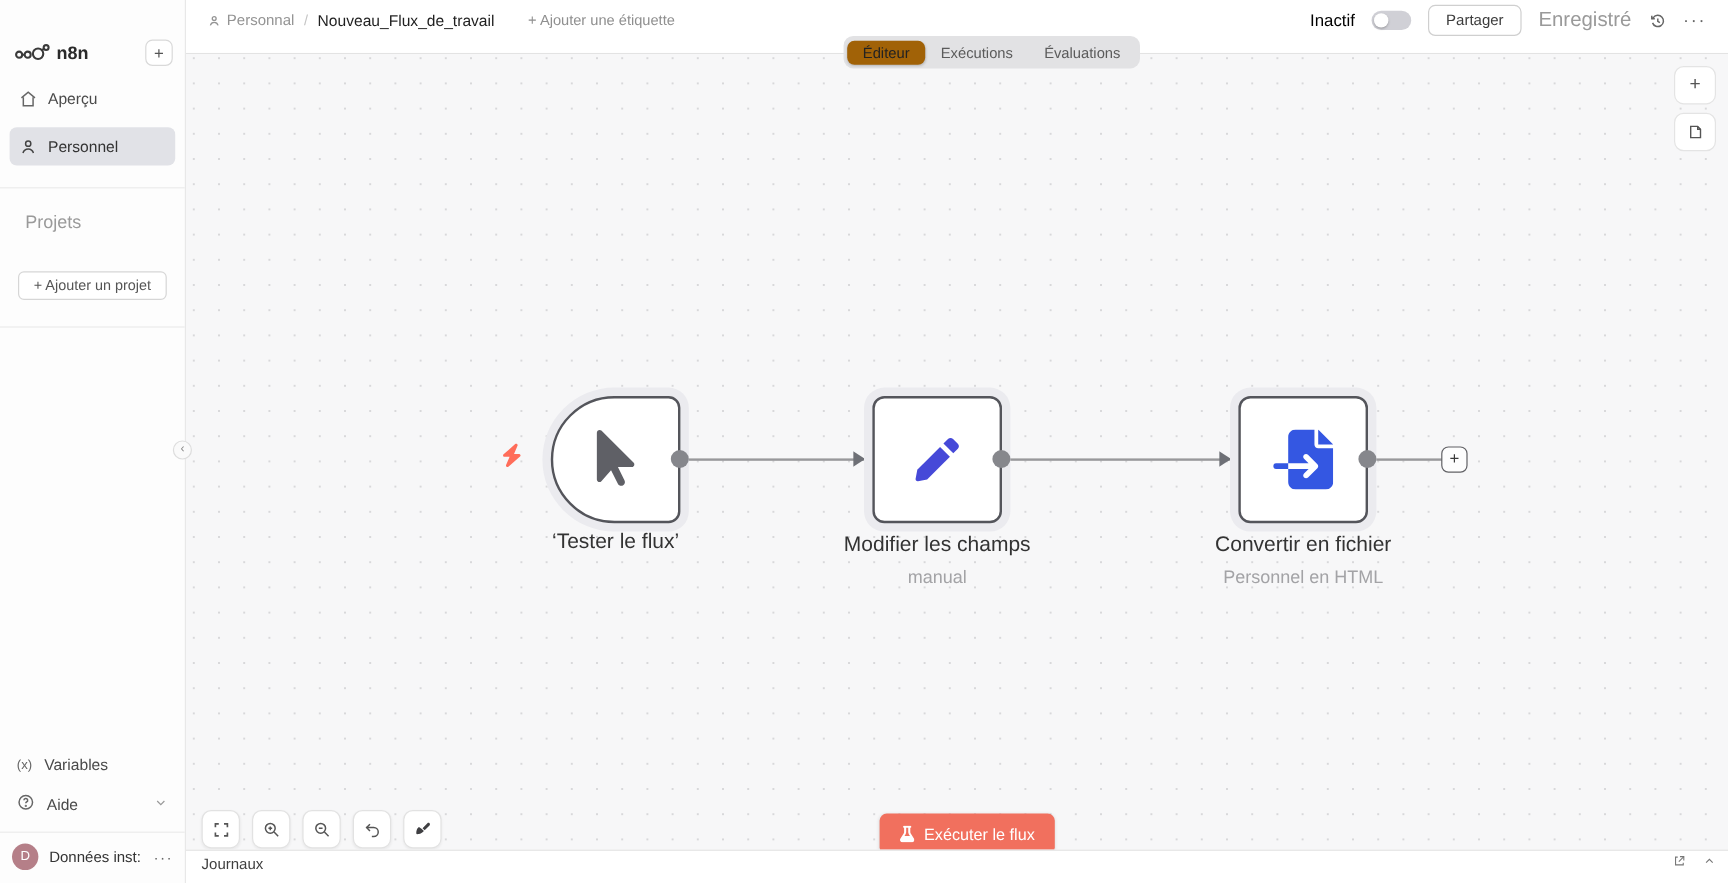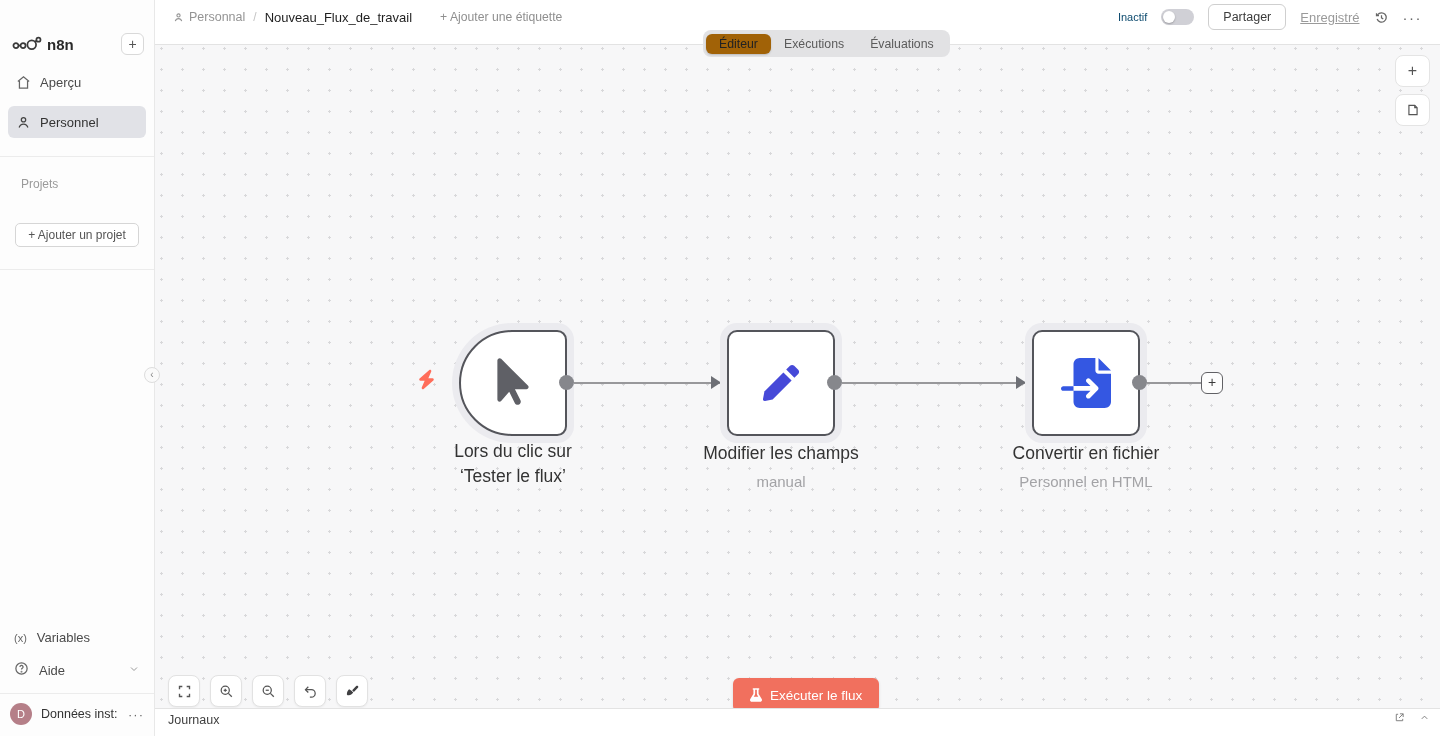--- a/index.html
+++ b/index.html
@@ -9,43 +9,43 @@
   
   .sidebar { position:absolute; left:0; top:0; width:155px; height:736px; background:#fdfdfd; border-right:1px solid #e8e8e8; z-index:3; }
   .logo-row { display:flex; align-items:center; padding:6px 10px 6px 12px; height:32px;margin-top:28px; }
   .logo-mark { display:flex; align-items:center; }
   .logo-text { font-size:15px; font-weight:bold; color:#2a2a2a; margin-left:5px; }
   .new-wf-btn { margin-left:auto; width:23px; height:22px; border:1px solid #d9d9d9; border-radius:6px; background:#fff; color:#555; font-size:14px; line-height:20px; text-align:center; cursor:pointer; }
   .side-item { display:flex; align-items:center; gap:9px; margin:4px 8px; padding:6px 7px; border-radius:6px; font-size:13px; color:#4a4a4a; cursor:pointer; }
   .side-item.active { background:#e1e2e7; color:#333; margin-top:10px; padding:8px 7px; }
   .side-item .si-icon { width:16px; height:16px; display:flex; align-items:center; justify-content:center; }
   .divider { border-top:1px solid #ececec; margin:14px 0 0 0; }
-  .projects-header { font-size:12px; color:#9a9a9a; padding:20px 0 0 21px; }
+  .projects-header { font-size:15px; color:#9a9a9a; padding:20px 0 0 21px; }
   .add-project-btn { display:block; margin:32px auto 0 auto; width:124px; height:24px; border:1px solid #d6d6d6; border-radius:5px; background:#fff; color:#555; font-size:12px; cursor:pointer; }
   .sidebar-bottom { position:absolute; left:0; bottom:0; width:100%; }
   .bottom-item { display:flex; align-items:center; gap:10px; padding:8px 14px; font-size:13px; color:#4a4a4a; cursor:pointer; }
   .bottom-item .chev { margin-left:auto; }
   .user-row { display:flex; align-items:center; gap:9px; padding:9px 10px 11px 10px; border-top:1px solid #ececec; }
   .avatar { width:22px; height:22px; border-radius:50%; background:#b57f88; color:#fff; font-size:11px; display:flex; align-items:center; justify-content:center; }
   .user-name { font-size:12.5px; color:#333; white-space:nowrap; overflow:hidden; max-width:78px; }
   .user-menu { margin-left:auto; color:#666; font-size:13px; letter-spacing:1px; cursor:pointer; }
 
   
   .header { position:absolute; left:155px; top:0; width:1285px; height:44px; background:#fff; z-index:2; }
   .crumbs { position:absolute; left:18px; top:0; height:34px; display:flex; align-items:center; gap:8px; }
   .crumb-project { font-size:12.5px; color:#949494; display:flex; align-items:center; gap:5px; cursor:pointer; }
   .crumb-sep { color:#c5c5c5; font-size:12px; }
   .wf-name { font-size:13px; font-weight:500; color:#1f1f1f; cursor:text; }
   .add-tag { font-size:12.2px; color:#8f8f8f; margin-left:20px; cursor:pointer; }
   .header-right { position:absolute; right:18px; top:0; height:34px; display:flex; align-items:center; gap:14px; }
-  .status-label { font-size:11px; color:#0c4a6e; }
+  .status-label { font-size:14px; color:#000000; }
   .toggle { width:33px; height:16px; border-radius:9px; background:#d0d0d6; position:relative; cursor:pointer; }
   .toggle .knob { position:absolute; left:2px; top:2px; width:12px; height:12px; border-radius:50%; background:#fff; box-shadow:0 1px 2px rgba(0,0,0,.25); }
   .share-btn { height:26px; padding:0 14px; border:1px solid #cfcfcf; border-radius:6px; background:#fff; font-size:12.5px; font-weight:500; color:#3c3c3c; cursor:pointer; }
-  .saved { font-size:13px; color:#9a9a9a;text-decoration:underline; }
+  .saved { font-size:17px; color:#9a9a9a; }
   .icon-btn { background:none; border:none; cursor:pointer; display:flex; align-items:center; color:#666; }
   .more-dots { font-size:15px; color:#666; letter-spacing:1.5px; cursor:pointer; }
 
   
   .tabs { position:absolute; left:703px; top:30px; height:27px; background:#e2e2e4; border-radius:8px; display:flex; align-items:center; padding:3px; z-index:4; }
   .tab { font-size:12.3px; color:#5b5b5b; padding:3px 13px; border-radius:6px; cursor:pointer; white-space:nowrap; }
   .tab.active { background:#a16207; color:#222; box-shadow:0 1px 2px rgba(0,0,0,.18); }
 
   
   .canvas { position:absolute; left:155px; top:44px; width:1285px; height:678px; background-color:#f7f7f8;
@@ -225,21 +225,20 @@
   <div class="node square" style="left:877px; top:285px;">
     <svg width="50" height="50" viewBox="0 0 512 512" fill="#3457e2">
         <path d="M128 64c0-35.3 28.7-64 64-64H352V128c0 17.7 14.3 32 32 32H512V448c0 35.3-28.7 64-64 64H192c-35.3 0-64-28.7-64-64V336H302.1l-39 39c-9.4 9.4-9.4 24.6 0 33.9s24.6 9.4 33.9 0l80-80c9.4-9.4 9.4-24.6 0-33.9l-80-80c-9.4-9.4-24.6-9.4-33.9 0s-9.4 24.6 0 33.9l39 39H128V64zm0 224v48H24c-13.3 0-24-10.7-24-24s10.7-24 24-24H128zM512 128H384V0L512 128z"></path>
       </svg>
   </div>
   <div class="ep-out" style="left:977px; top:330px;"></div>
 
   <div class="plus-box" style="left:1046px; top:327px;">+</div>
 
   <div class="node-label" style="left:248px; top:394px;">
-    <div>Lors du clic sur</div>
     <div>‘Tester le flux’</div>
   </div>
   <div class="node-label" style="left:516px; top:396px;">
     <div>Modifier les champs</div>
     <div class="node-sub">manual</div>
   </div>
   <div class="node-label" style="left:821px; top:396px;">
     <div>Convertir en fichier</div>
     <div class="node-sub">Personnel en HTML</div>
   </div>

